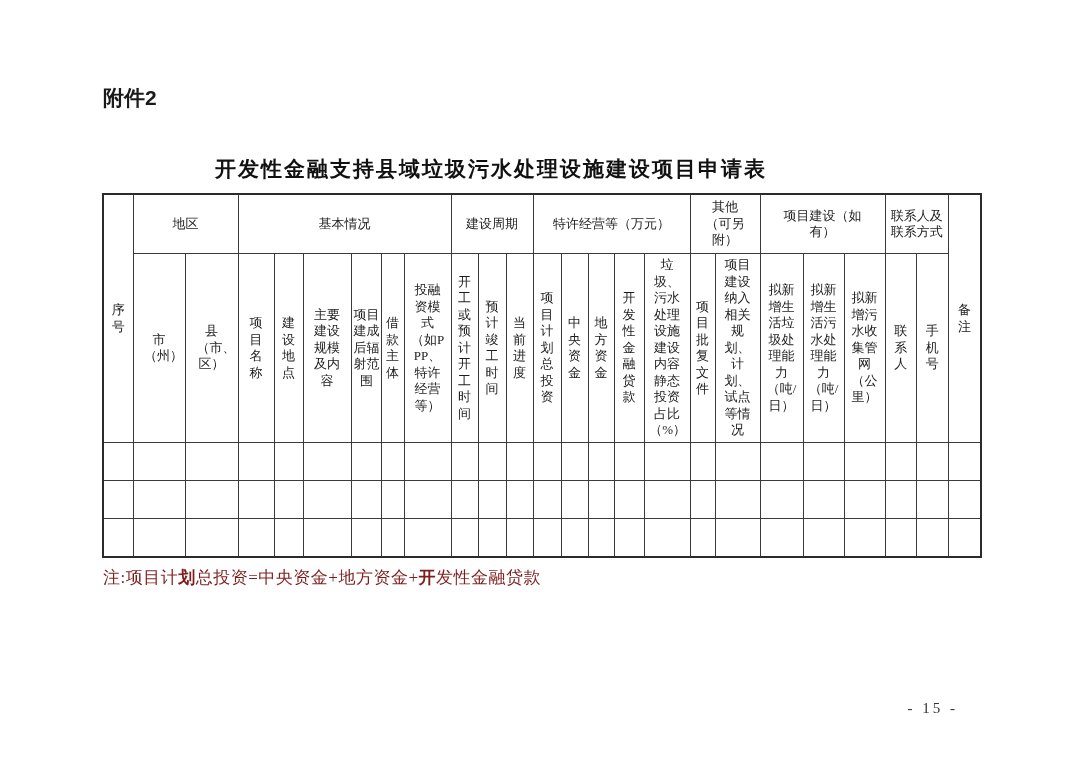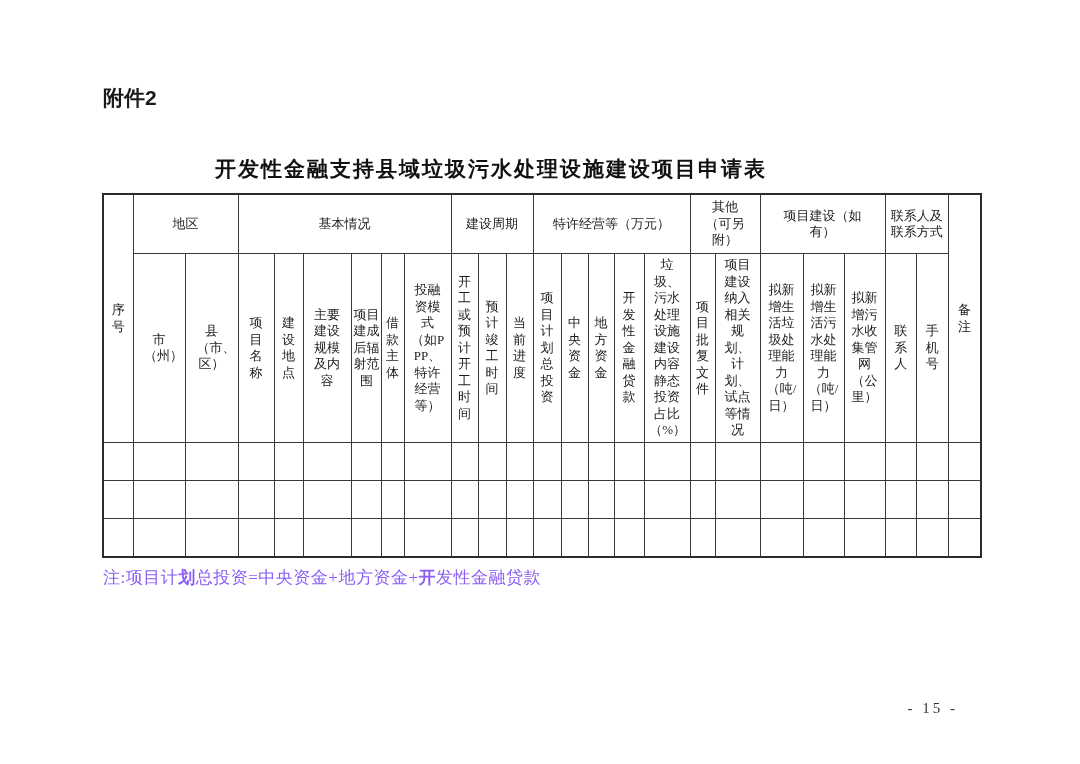--- a/index.html
+++ b/index.html
@@ -66,21 +66,21 @@
   .vt-2w { width: 2.75em; }
   .gw-other   { width: 3.4em; }
   .gw-projcon { width: 7.3em; text-align: center; }
   .gw-contact { width: 4.3em; }
 
   .table-note {
     position: absolute;
     left: 103px; top: 566px;
     font-size: 17px;
     letter-spacing: 0.5px;
-    color: #8b5cf6;
+    color: #7f1d1d;
   }
   .table-note b { font-weight: bold; }
 
   .page-number {
     position: absolute;
     top: 700px; right: 122px;
     font-size: 15px;
     letter-spacing: 3px;
     color: #333;
   }

